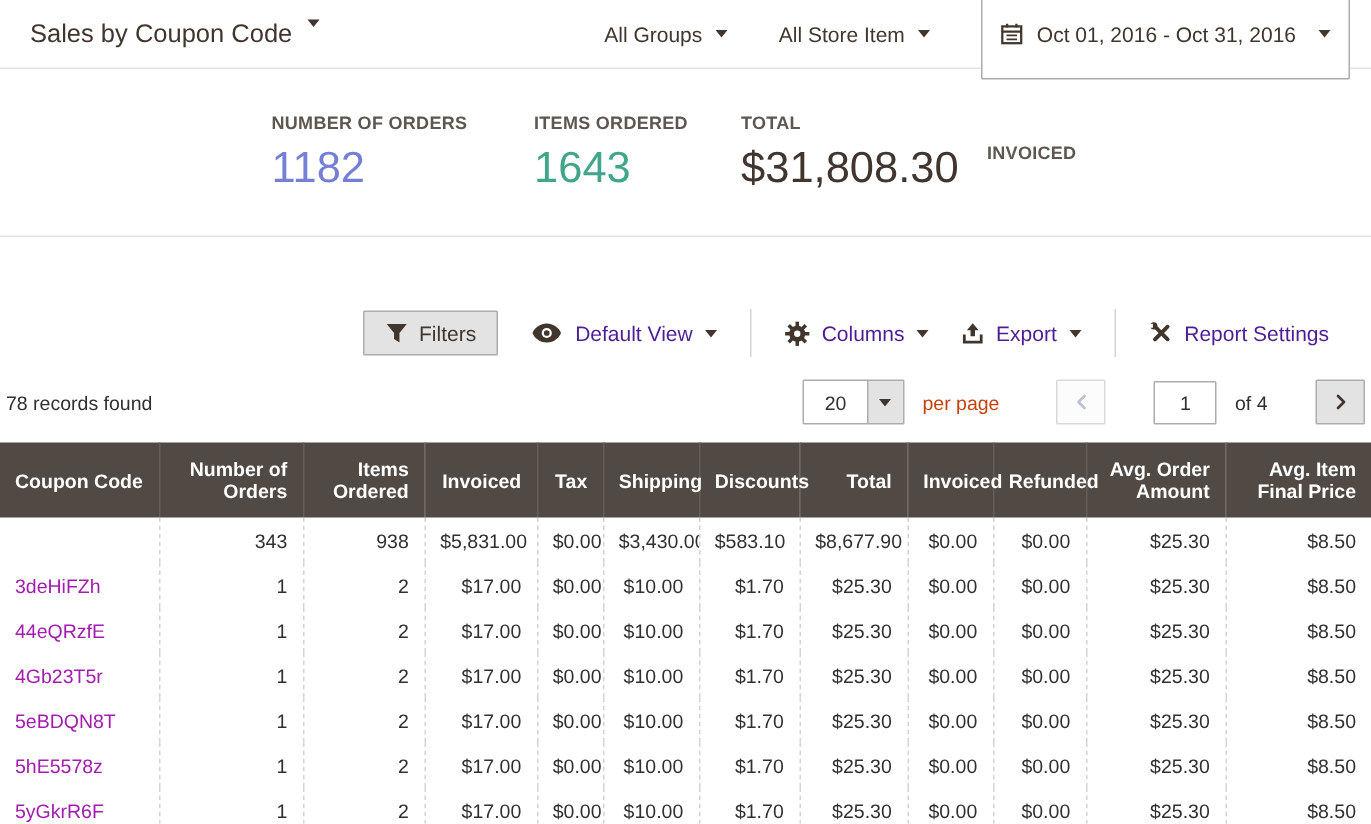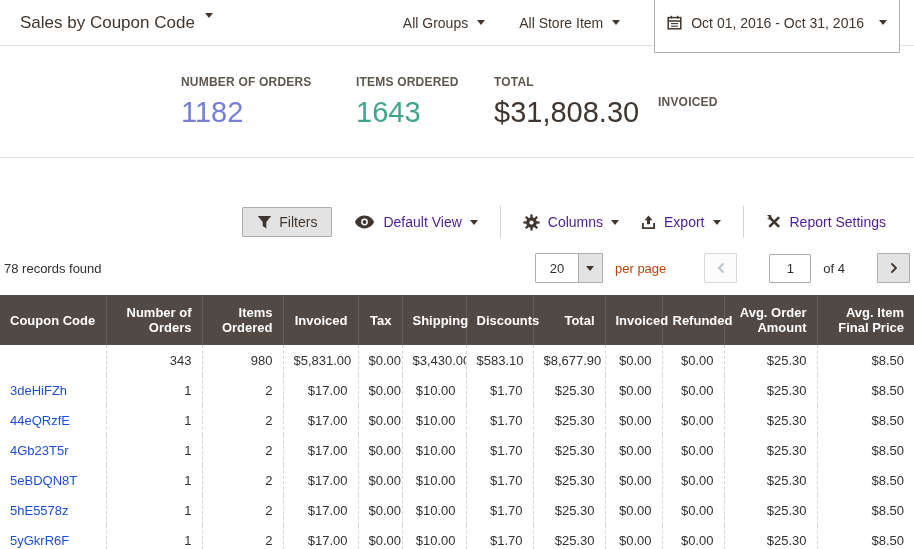--- a/index.html
+++ b/index.html
@@ -79,21 +79,21 @@
     padding: 7px 10px; vertical-align: middle; text-align: right; height: 50px; cursor: pointer;
   }
   thead th + th { border-left: 1px solid #655d57; }
   thead th:first-child { text-align: left; }
   tbody td {
     font-size: 13px; color: #303030; height: 30px; padding: 0 10px;
     text-align: right; background: #fff; white-space: nowrap; overflow: hidden;
   }
   tbody td + td { border-left: 1px dashed #d3d3d3; }
   tbody td:first-child { text-align: left; }
-  tbody a { color: #1d4ed8; text-decoration: none; cursor: pointer; }
+  tbody a { color: #a21caf; text-decoration: none; cursor: pointer; }
 </style>
 </head>
 <body>
 
 <div class="topbar">
   <div class="page-title">
     <span>Sales by Coupon Code</span>
     <span class="caret"></span>
   </div>
   <div class="topbar-right">
@@ -263,21 +263,21 @@
         <th>Invoiced</th>
         <th>Refunded</th>
         <th>Avg. Order Amount</th>
         <th>Avg. Item Final Price</th>
       </tr>
     </thead>
   <tbody>
       <tr>
         <td></td>
         <td>343</td>
-        <td>980</td>
+        <td>938</td>
         <td>$5,831.00</td>
         <td>$0.00</td>
         <td>$3,430.00</td>
         <td>$583.10</td>
         <td>$8,677.90</td>
         <td>$0.00</td>
         <td>$0.00</td>
         <td>$25.30</td>
         <td>$8.50</td>
       </tr>

